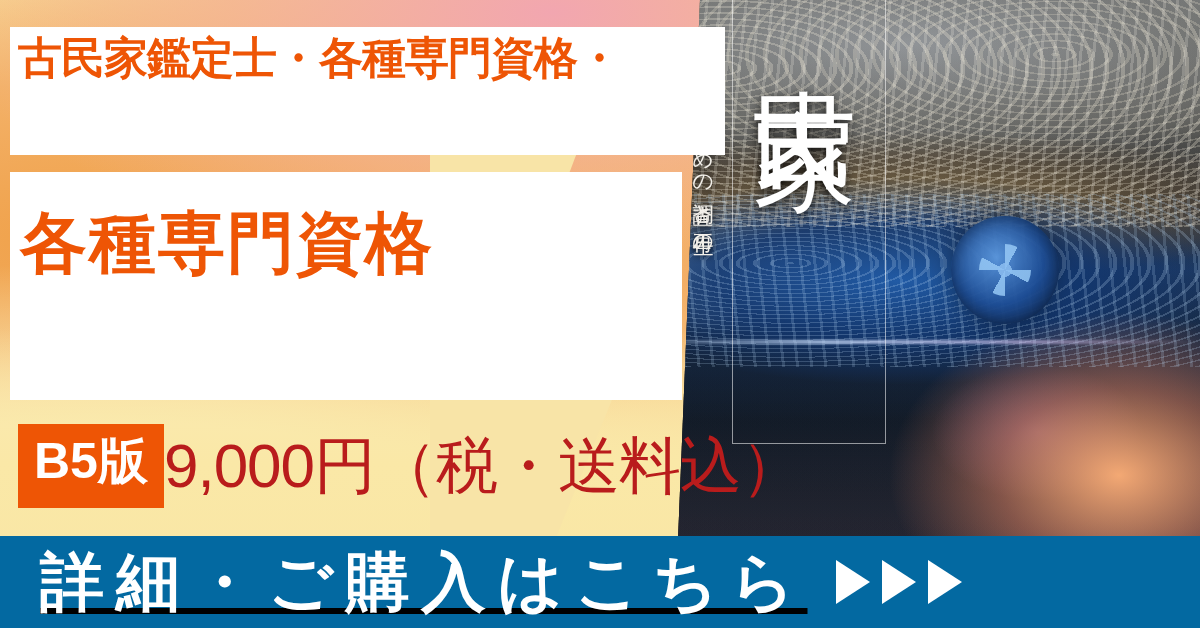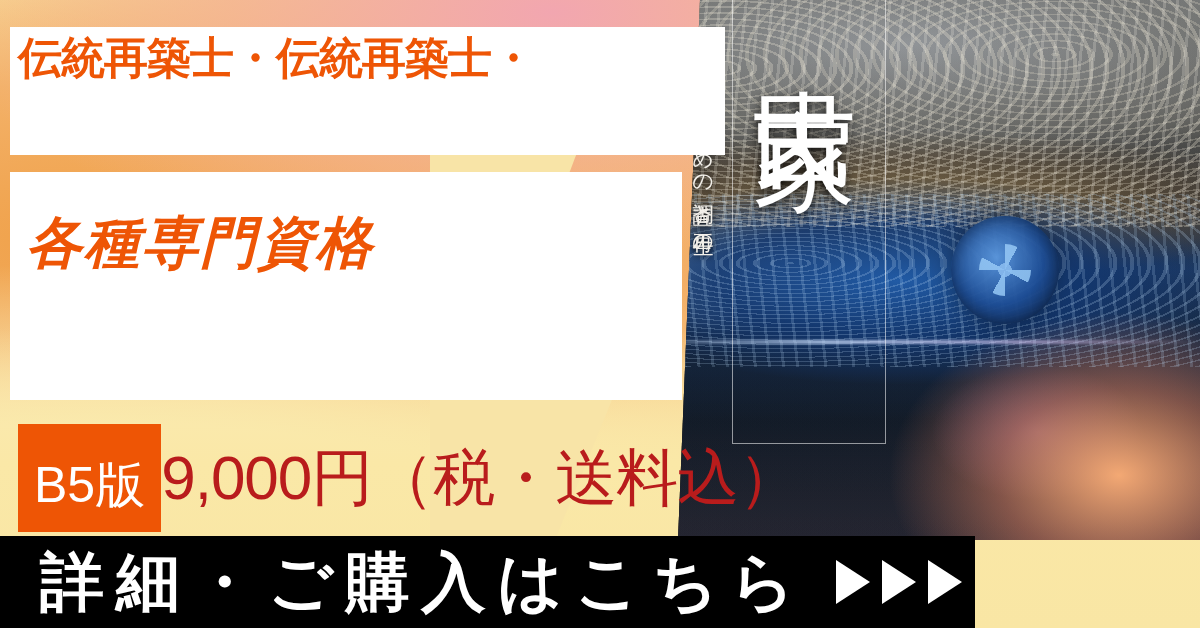--- a/index.html
+++ b/index.html
@@ -126,42 +126,42 @@
   .panel-mid{left:10px;top:172px;width:672px;height:228px;}
 
   .headline{
     position:absolute;left:18px;top:28px;width:700px;
     color:#EE5505;font-weight:bold;
     font-size:44px;line-height:60px;letter-spacing:-1px;
     white-space:nowrap;
   }
 
   .subline{
-    position:absolute;left:26px;top:188px;width:660px;
-    color:#EE5505;font-weight:bold;font-size:56px;line-height:110px;
-    letter-spacing:2px;white-space:nowrap;font-style:italic;
+    position:absolute;left:20px;top:188px;width:660px;
+    color:#EE5505;font-weight:bold;font-size:67px;line-height:110px;
+    letter-spacing:2px;white-space:nowrap;
   }
   .subline .l2{display:block;text-align:right;padding-right:18px;}
 
   
   .price-row{position:absolute;left:18px;top:424px;display:flex;align-items:center;}
   .badge{
-    background:#EE5505;color:#ffffff;font-weight:normal;
-    font-size:50px;line-height:50px;padding:36px 16px 22px 16px;
+    background:#EE5505;color:#ffffff;font-weight:bold;
+    font-size:50px;line-height:50px;padding:12px 16px 22px 16px;
     letter-spacing:0px;
   }
   .price{
     color:#b91c1c;font-size:62px;line-height:62px;
     letter-spacing:-1px;white-space:nowrap;
   }
 
   
   .cta{
-    position:absolute;left:0;bottom:0;width:975px;height:92px;
-    background:#000000;display:flex;align-items:center;
+    position:absolute;left:0;bottom:0;width:1200px;height:92px;
+    background:#0369a1;display:flex;align-items:center;text-decoration:underline;
   }
   .cta-text{
     color:#ffffff;font-weight:bold;font-size:64px;line-height:64px;
     letter-spacing:12px;margin-left:40px;white-space:nowrap;
   }
   .cta-arrows{display:flex;align-items:center;gap:12px;margin-left:28px;}
   .arrow{
     width:0;height:0;border-left:34px solid #ffffff;
     border-top:22px solid transparent;border-bottom:22px solid transparent;
   }
@@ -183,21 +183,21 @@
     <div class="cover-sub">伝統構法、古民家活用のための調査と再生の</div>
   </div>
 
   <div class="wedge"></div>
   <div class="wedge2"></div>
 
   <div class="panel panel-top"></div>
   <div class="panel panel-mid"></div>
 
   <div class="headline">
-    <div>伝統再築士・伝統再築士・</div>
+    <div>古民家鑑定士・各種専門資格・</div>
   </div>
 
   <div class="subline">
     <span>各種専門資格</span>
   </div>
 
   <div class="price-row">
     <div class="badge">B5版</div>
     <div class="price">9,000円（税・送料込）</div>
   </div>

